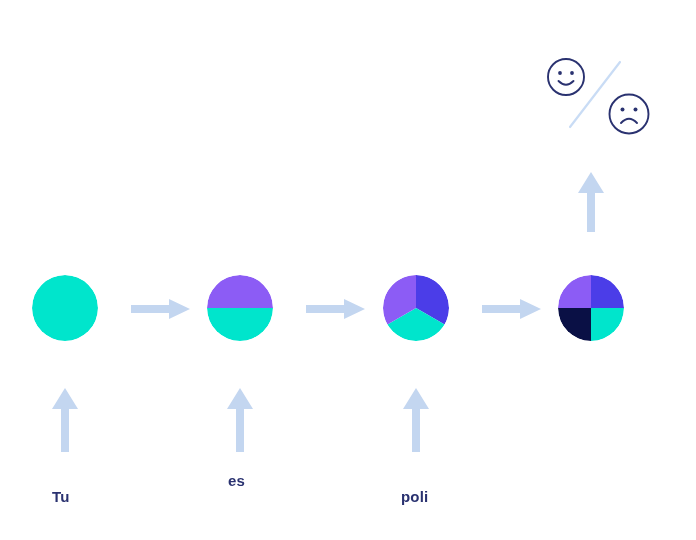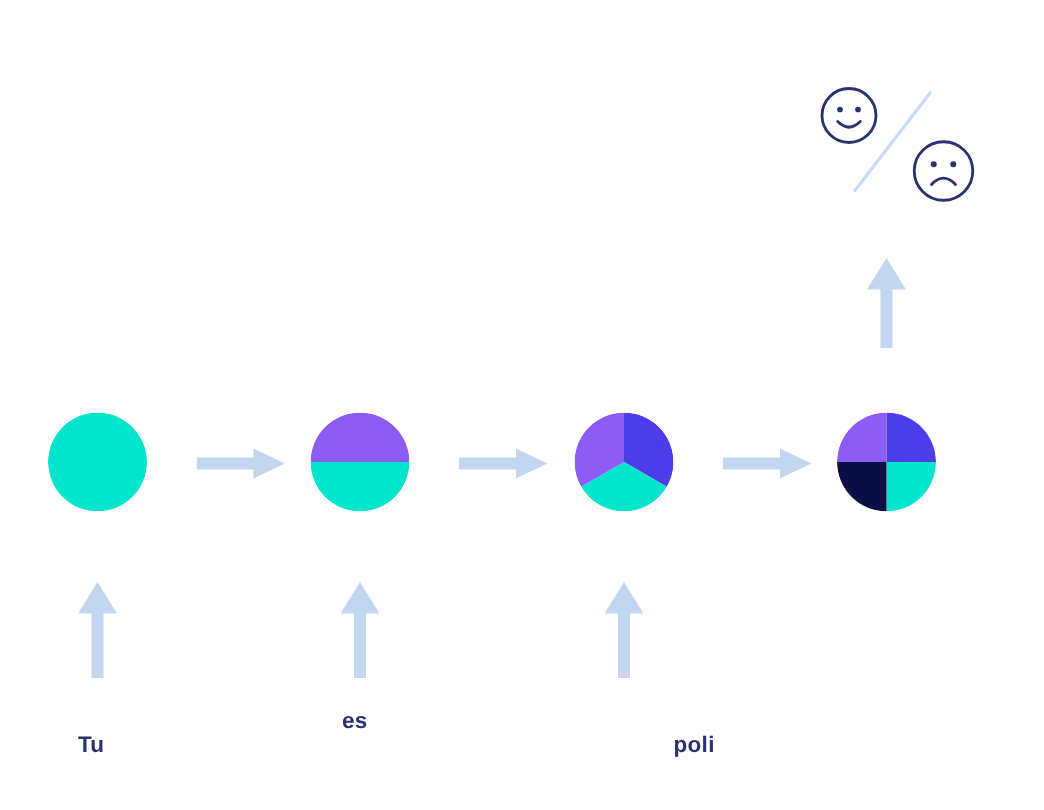--- a/index.html
+++ b/index.html
@@ -131,21 +131,21 @@
   </div>
 
   <div class="arrow-v" style="left:578px; top:172px; width:26px; height:60px;">
     <svg width="26" height="60" viewBox="0 0 26 60" aria-hidden="true">
       <path d="M9 60 L9 21 L0 21 L13 0 L26 21 L17 21 L17 60 Z" fill="#C3D6F0"></path>
     </svg>
   </div>
 
   <div class="stage-label" style="left:52px; top:488px;">Tu</div>
   <div class="stage-label" style="left:228px; top:472px;">es</div>
-  <div class="stage-label" style="left:401px; top:488px;margin-left:48px;">poli</div>
+  <div class="stage-label" style="left:401px; top:488px;">poli</div>
 
   <div class="slash" style="left:564px; top:56px; width:62px; height:76px;">
     <svg width="62" height="76" viewBox="0 0 62 76" aria-hidden="true">
       <line x1="6" y1="71" x2="56" y2="6" stroke="#C9DCF5" stroke-width="2.2" stroke-linecap="round"></line>
     </svg>
   </div>
 
   <div class="face" style="left:546px; top:57px; width:40px; height:40px;">
     <svg width="40" height="40" viewBox="0 0 40 40" aria-hidden="true">
       <circle cx="20" cy="20" r="18" fill="#ffffff" stroke="#2A3270" stroke-width="1.9"></circle>

